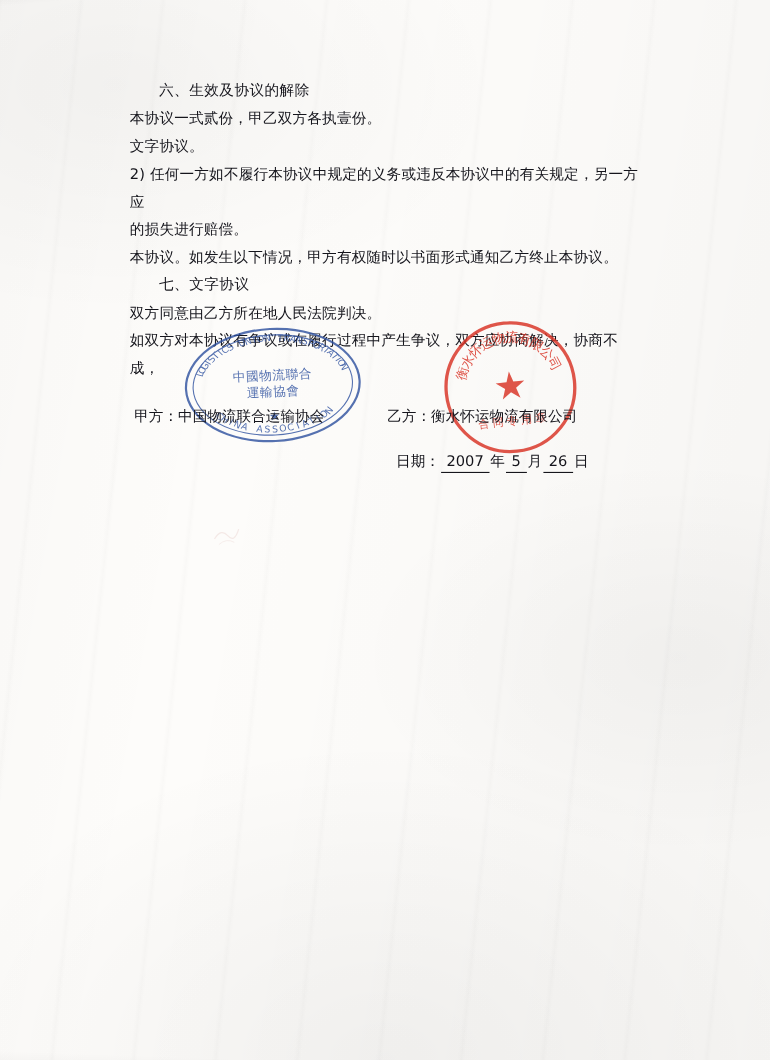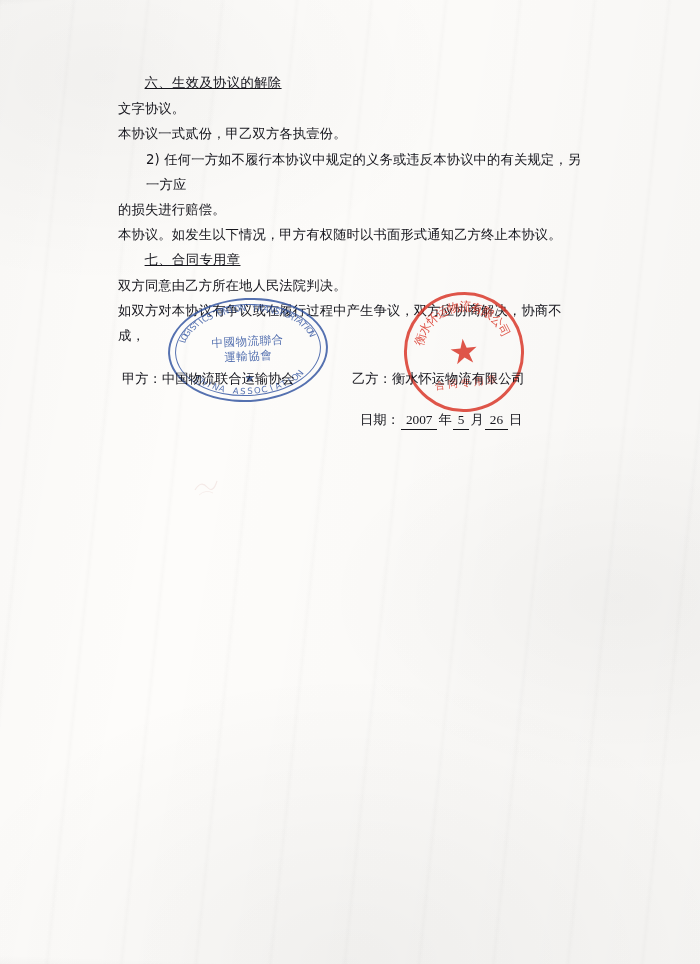--- a/index.html
+++ b/index.html
@@ -44,29 +44,27 @@
     width: 470px;
     color: #15151c;
     font-family: "DejaVu Sans", "Liberation Sans", sans-serif;
     font-size: 13.3px;
     line-height: 25px;
   }
   .section-heading {
     text-indent: 2em;
     margin: 0 0 1px 0;
     letter-spacing: 0.4px;
-    text-decoration: underline;
   }
   .para {
     margin: 0;
     letter-spacing: 0.15px;
   }
   .para-gap {
     margin-top: 1px;
-    margin-left: 28px;
   }
   .signature-row {
     position: absolute;
     left: 118px;
     top: 370px;
     width: 470px;
     font-family: "DejaVu Sans", "Liberation Sans", sans-serif;
     font-size: 13.3px;
     color: #15151c;
   }
@@ -89,21 +87,20 @@
     font-family: "DejaVu Sans", "Liberation Sans", sans-serif;
     font-size: 13.3px;
     color: #15151c;
     white-space: nowrap;
   }
   .date-val {
     display: inline-block;
     border-bottom: 1px solid #16161c;
     padding: 0 5px 1px 5px;
     margin: 0 1px;
-    font-family: Liberation Serif, serif;
   }
 
   
   .stamp-blue {
     position: absolute;
     left: 168px;
     top: 298px;
     width: 160px;
     height: 104px;
     opacity: 0.8;
@@ -201,26 +198,26 @@
 </head>
 <body>
 
 <div class="page">
 
   <div class="paper-shade-a"></div>
   <div class="paper-shade-b"></div>
 
   <div class="doc-body">
     <p class="section-heading">六、生效及协议的解除</p>
+    <p class="para">本协议一式贰份，甲乙双方各执壹份。</p>
     <p class="para">文字协议。</p>
-    <p class="para">本协议一式贰份，甲乙双方各执壹份。</p>
     <p class="para para-gap">2) 任何一方如不履行本协议中规定的义务或违反本协议中的有关规定，另一方应</p>
     <p class="para">的损失进行赔偿。</p>
     <p class="para">本协议。如发生以下情况，甲方有权随时以书面形式通知乙方终止本协议。</p>
-    <p class="section-heading">七、合同专用章</p>
+    <p class="section-heading">七、文字协议</p>
     <p class="para">双方同意由乙方所在地人民法院判决。</p>
     <p class="para">如双方对本协议有争议或在履行过程中产生争议，双方应协商解决，协商不成，</p>
   </div>
 
   <div class="stamp-blue">
     <div class="ring-outer"></div>
     <div class="ring-inner"></div>
     <div class="arc-text" id="blue-arc-top">
         <span class="arc-char" style="color: rgb(44, 79, 158); font-size: 8.5px; left: 0px; top: 0px; transform: translate(15.3282px, 39.0213px) rotate(288deg) translate(-50%, -50%);">L</span>
         <span class="arc-char" style="color: rgb(44, 79, 158); font-size: 8.5px; left: 0px; top: 0px; transform: translate(17.3897px, 35.6126px) rotate(292.966deg) translate(-50%, -50%);">O</span>

